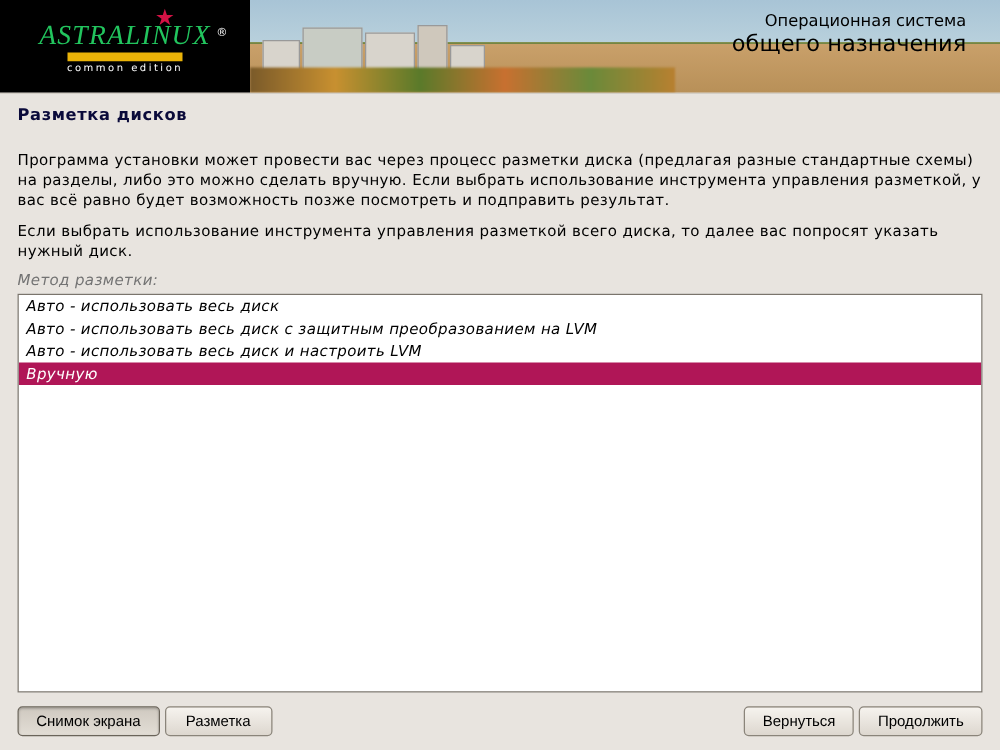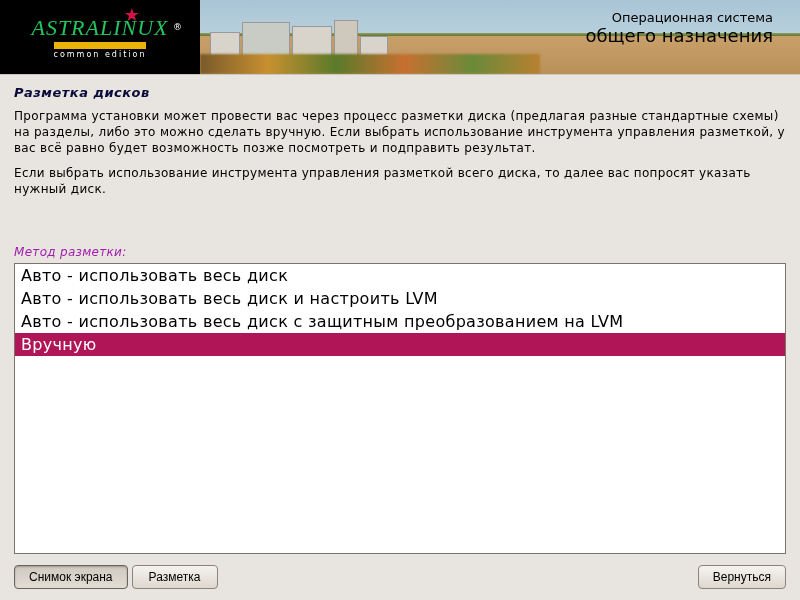--- a/index.html
+++ b/index.html
@@ -90,52 +90,51 @@
   .content {
     flex: 1;
     padding: 10px 14px 0 14px;
     display: flex;
     flex-direction: column;
   }
   .page-title {
     font-size: 13px;
     font-weight: bold;
     color: #0a0a3a;
-    margin-bottom: 8px;
+    margin-bottom: 20px;
     letter-spacing: 0.5px;
-    font-style: italic;
   }
   .desc {
     font-size: 12px;
     color: #000000;
     line-height: 1.35;
     margin-bottom: 8px;
     letter-spacing: 0.3px;
   }
   .method-label {
     font-size: 12px;
     font-style: italic;
-    color: #a21caf;
+    color: #737373;
     margin-bottom: 4px;
     letter-spacing: 0.3px;
-    margin-top: 40px;
   }
   .listbox {
     flex: 1;
     background: #fff;
     border: 1px solid #7a746c;
     overflow: hidden;
   }
   .option {
     padding: 2px 6px;
-    font-size: 16px;
+    font-size: 12px;
     color: #000;
     cursor: default;
     white-space: nowrap;
     letter-spacing: 0.3px;
+    font-style: italic;
   }
   .option.selected {
     background: #b01657;
     color: #fff;
   }
 
   
   .footer {
     height: 46px;
     display: flex;
@@ -186,24 +185,25 @@
   </div>
 </div>
 
 <div class="content">
   <div class="page-title">Разметка дисков</div>
   <div class="desc">Программа установки может провести вас через процесс разметки диска (предлагая разные стандартные схемы) на разделы, либо это можно сделать вручную. Если выбрать использование инструмента управления разметкой, у вас всё равно будет возможность позже посмотреть и подправить результат.</div>
   <div class="desc">Если выбрать использование инструмента управления разметкой всего диска, то далее вас попросят указать нужный диск.</div>
   <div class="method-label">Метод разметки:</div>
   <div class="listbox" id="listbox">
       <div class="option">Авто - использовать весь диск</div>
+      <div class="option">Авто - использовать весь диск с защитным преобразованием на LVM</div>
       <div class="option">Авто - использовать весь диск и настроить LVM</div>
-      <div class="option">Авто - использовать весь диск с защитным преобразованием на LVM</div>
       <div class="option selected">Вручную</div>
     </div>
 </div>
 
 <div class="footer">
   <button class="btn active">Снимок экрана</button>
   <button class="btn">Разметка</button>
   <div class="spacer"></div>
   <button class="btn">Вернуться</button>
+  <button class="btn">Продолжить</button>
 </div>
 
 </body></html>

